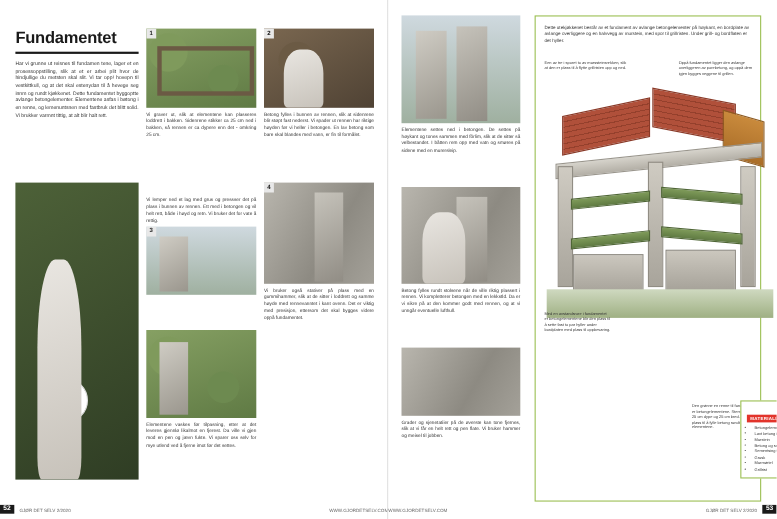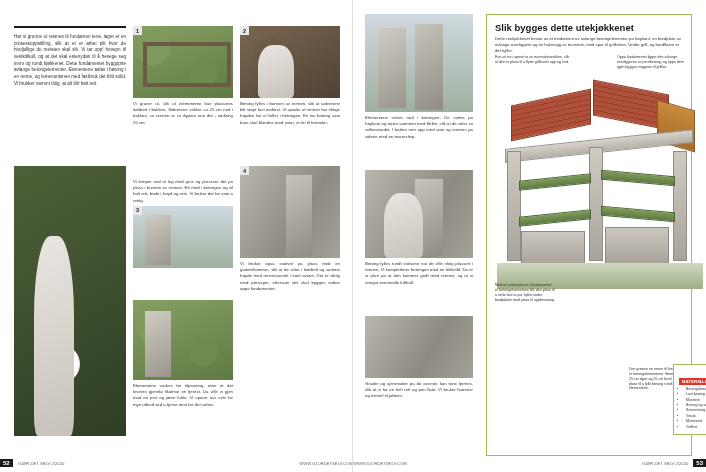--- a/index.html
+++ b/index.html
@@ -116,20 +116,21 @@
   .matlist{font-size:3.6px;line-height:1.5;color:#333;margin:0;padding-left:7px;}
 </style>
 </head>
 <body>
 
 <div class="spread">
 
   <div class="page page-left">
 
     <div class="col-left">
+      <div class="headline">Fundamentet</div>
       <div class="rule"></div>
       <div class="intro">Har vi grunne ut reisnes til fundamen tene, lager et en prosessoppstilling, slik at et er arbei plit hvor de hindjullige du metsten skal slit. Vi tar opp! hovepn til vestkittkull, og at det skal estenydan til å hevege seg innm og rundt kjøkkenet.  Dette fundamentet byggoptte avlange betongelementer. Elementene asfas i bøtong i en renne, og lemenuntsnen med fastbruk det blitt solid. Vi brukker varmnt tittig, at alt blir halt rett.</div>
     </div>
 
     <div class="step" style="left:133px;top:26px;width:100px;">
       <div class="ph grass trench" style="height:72px;">
         <div class="num">1</div>
       </div>
       <div class="cap">Vi graver ut, slik at elementene kan plasseres loddrett i bakken. Sidenrene stikker ca 25 cm ned i bakken, så rennen er ca dypere enn det - omkring 25 cm.</div>
     </div>
@@ -185,21 +186,20 @@
       <div class="ph concrete slab2 person" style="height:88px;"></div>
       <div class="cap">Betong fylles rundt stolsene når de ville riktig plassert i rennen. Vi kompletterer betongen med en lekkstld. Da er vi sikre på at den kommer godt med rennen, og at vi unngår eventuelle lufthull.</div>
     </div>
 
     <div class="step" style="left:12px;top:316px;width:108px;">
       <div class="ph concrete" style="height:62px;"></div>
       <div class="cap">Grader og sjenetatiier på de øverste kan tone fjernes, slik at vi får en helt rett og pen flate. Vi bruker hammer og meisel til jobben.</div>
     </div>
 
     <div class="panel">
-      <div class="panel-title">Slik bygges dette utekjøkkenet</div>
       <div class="panel-intro">Dette utekjøkkenet består av et fundament av avlange betongelementer på høykant, en bordplate av avlange overliggere og en halvvegg av murstein, med spor til grillristen. Under grill- og bordflaten er det hyller.</div>
 
       <div class="annot" style="left:8px;top:40px;width:78px;">Een av tre i sporet to av murssteinsrekken, slik at den er plass til å flytte grillristen opp og ned.</div>
       <div class="annot" style="left:130px;top:40px;width:74px;">Oppå fundamentet ligger den avlange overliggeren av porebetong, og oppå dem igjen bygges veggene til grillen.</div>
 
       <div class="illus">
         <div class="brick" style="left:14px;top:16px;width:78px;height:34px;transform:skewY(-12deg);"></div>
         <div class="brick" style="left:96px;top:6px;width:74px;height:34px;transform:skewY(11deg);"></div>
         <div class="woodtop" style="left:160px;top:24px;width:36px;height:40px;transform:skewY(16deg);"></div>
 

